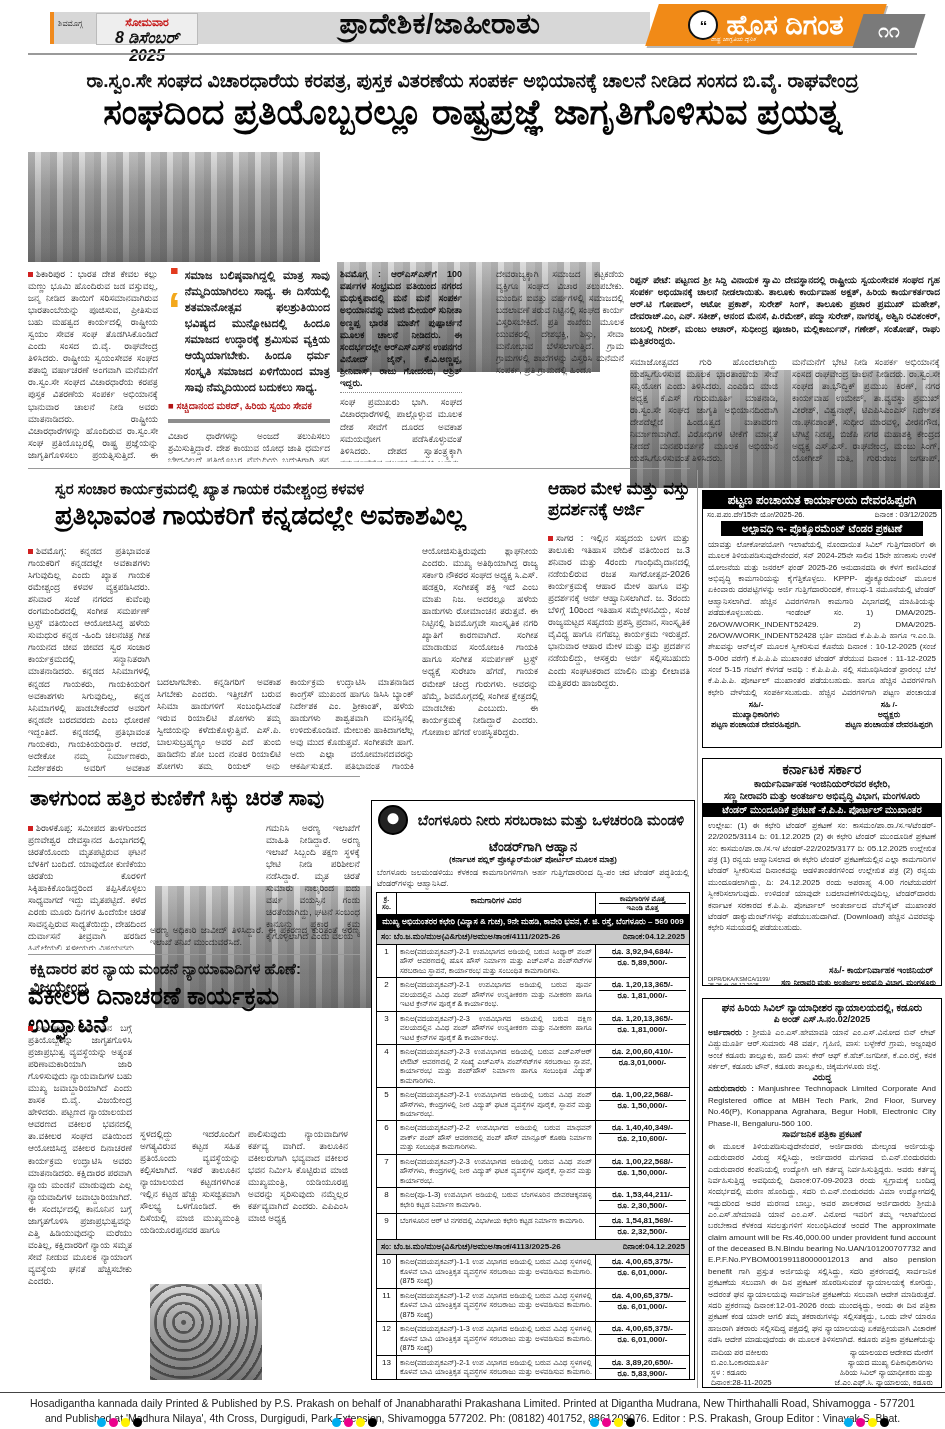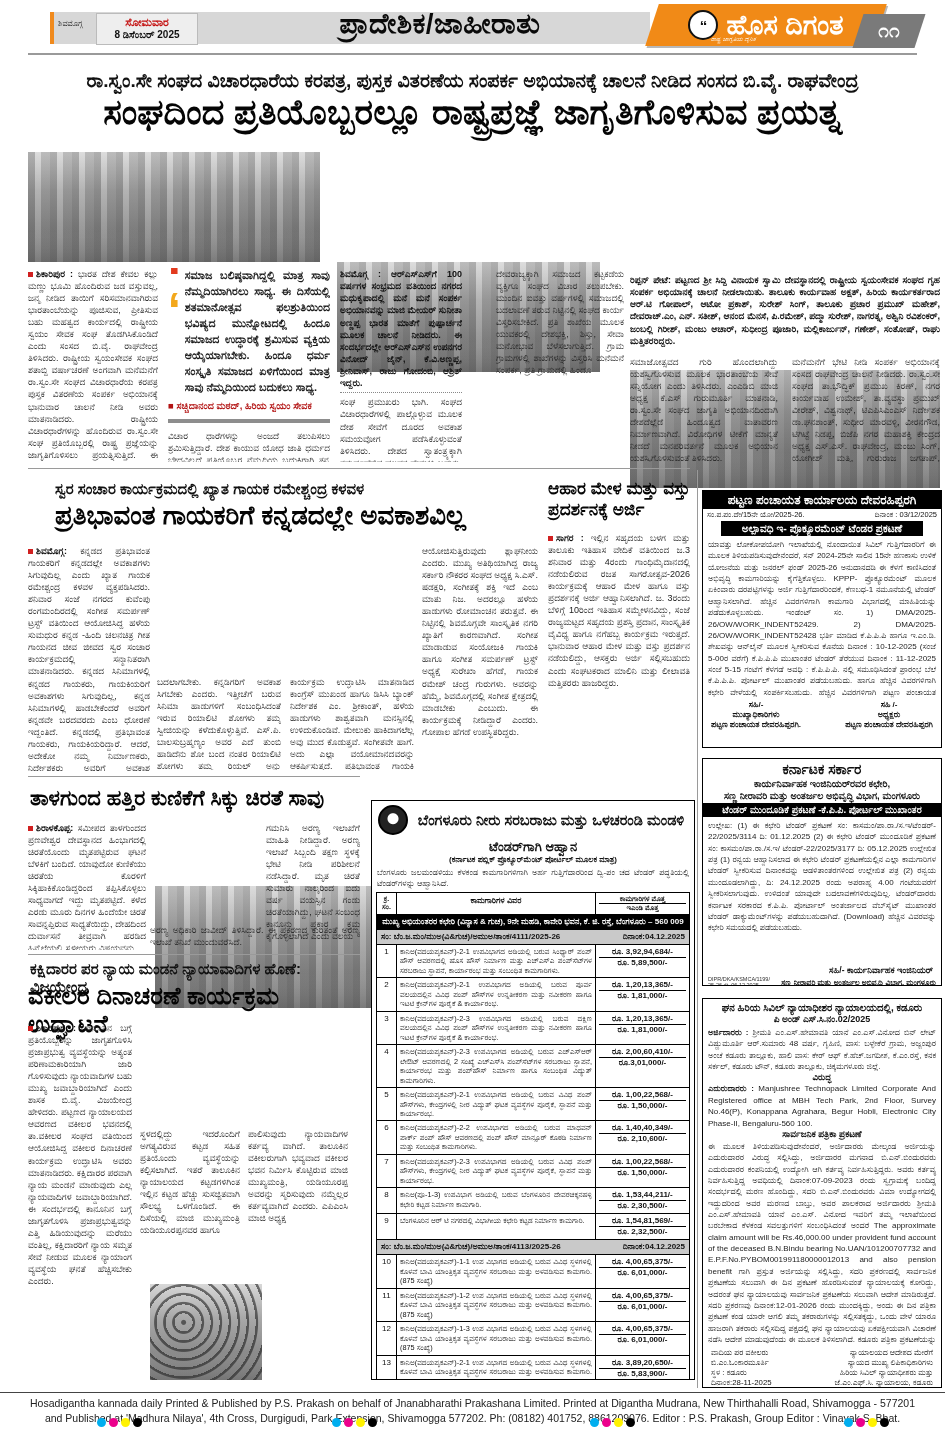--- a/index.html
+++ b/index.html
@@ -3,21 +3,21 @@
 <meta charset="utf-8">
 <style>
   html,body{margin:0;padding:0;background:#e9e9e9;}
   .page{position:relative;width:945px;height:1429px;background:#ffffff;margin:0 auto;
         font-family:"Liberation Sans","DejaVu Sans",sans-serif;color:#111;overflow:hidden;}
   .abs{position:absolute;}
   .kn{font-family:"Liberation Sans","DejaVu Sans",sans-serif;}
   .body-text{font-size:9px;line-height:1.34;text-align:justify;color:#232323;overflow:hidden;}
   .bold{font-weight:bold;}
   .dl-bullet{display:inline-block;width:5px;height:5px;background:#d02020;margin-right:3px;vertical-align:middle;}
-  .dateline{font-weight:bold;color:#111;}
+  .dateline{font-weight:normal;color:#111;}
   
   .hdr-strip{background:#d7d7d7;}
   .hdr-orangebar{background:#f08a1d;}
   .section-title{font-weight:bold;font-size:28px;letter-spacing:.5px;color:#0a0a0a;}
   .mast{background:#f18a17;transform:skewX(-18deg);box-shadow:2px 2px 0 #b8b8b8;}
   .mast-inner{transform:skewX(18deg);height:100%;display:flex;align-items:center;justify-content:center;gap:8px;}
   .mast-title{color:#fff;font-weight:bold;font-size:27px;line-height:1;}
   .mast-tag{color:#fff;font-size:6px;position:absolute;left:64px;bottom:3px;}
   .mast-circle{width:26px;height:26px;border-radius:50%;background:#fff;border:2px solid #111;
                display:flex;align-items:center;justify-content:center;font-size:15px;font-weight:bold;color:#111;}
@@ -61,21 +61,21 @@
 </head>
 <body>
 
 <div class="page">
 
   <div class="abs hdr-strip" style="left:50px;top:12px;width:600px;height:32px;"></div>
   <div class="abs hdr-orangebar" style="left:50px;top:12px;width:4px;height:32px;"></div>
   <div class="abs kn" style="left:58px;top:20px;font-size:8px;color:#222;width:30px;line-height:1.1;">ಶಿವಮೊಗ್ಗ</div>
   <div class="abs" style="left:96px;top:13px;width:100px;height:30px;background:#eee;border:1px solid #bbb;text-align:center;">
     <div class="kn" style="font-size:11px;font-weight:bold;color:#c41212;margin-top:2px;text-align:center;">ಸೋಮವಾರ</div>
-    <div class="kn" style="font-size:10px;font-weight:bold;color:#111;">8 ಡಿಸೆಂಬರ್ 2025</div>
+    <div class="kn" style="font-size:16px;font-weight:bold;color:#111;font-style:italic;">8 ಡಿಸೆಂಬರ್ 2025</div>
   </div>
   <div class="abs kn section-title" style="left:230px;top:8px;width:420px;text-align:center;">ಪ್ರಾದೇಶಿಕ/ಜಾಹೀರಾತು</div>
 
   <div class="abs mast" style="left:652px;top:4px;width:228px;height:42px;">
     <div class="mast-inner">
       <span class="mast-circle">“</span>
       <span class="kn mast-title">ಹೊಸ ದಿಗಂತ</span>
     </div>
     <span class="kn mast-tag">ರಾಷ್ಟ್ರ ಜಾಗೃತಿಯ ದೈನಿಕ</span>
   </div>

